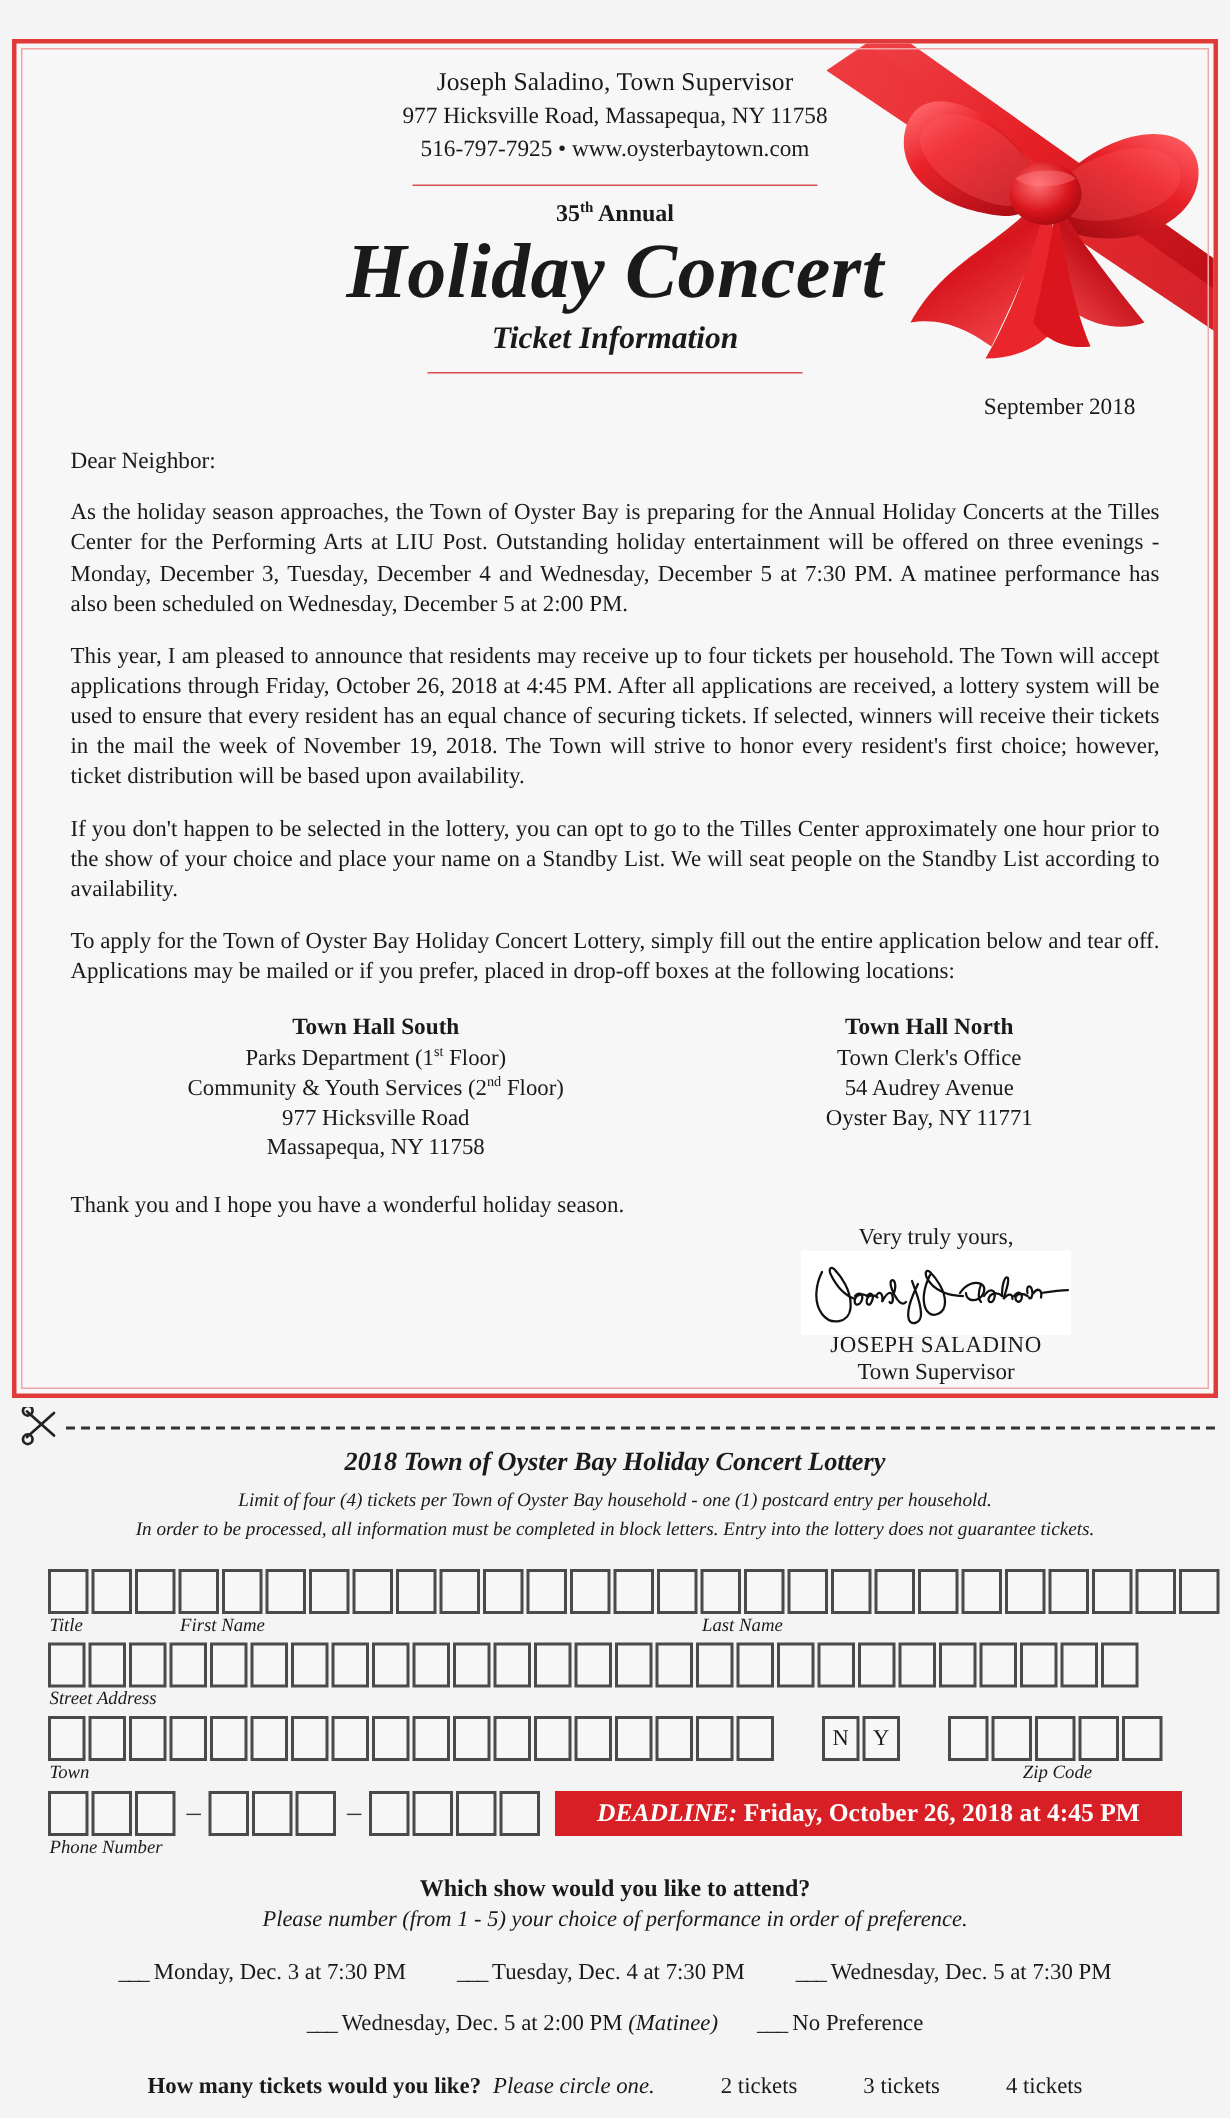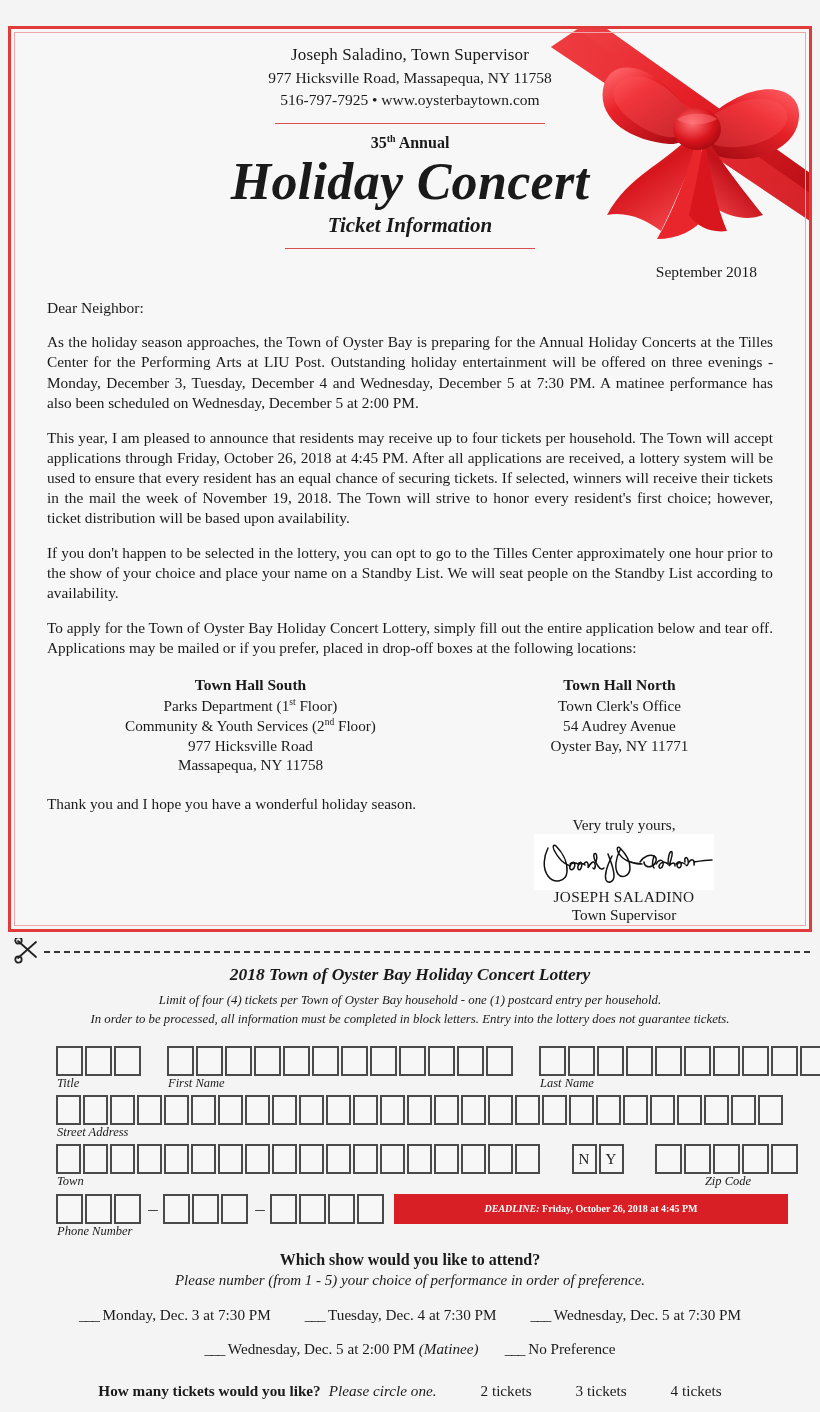--- a/index.html
+++ b/index.html
@@ -197,21 +197,21 @@
     font-size: 12.8px;
     line-height: 1.45;
   }
 
   .boxrow {
     display: flex;
     align-items: flex-start;
     margin-left: 32px;
     margin-right: 20px;
   }
-  .grp { display: flex; flex-direction: column; margin-left: 24px; }
+  .grp { display: flex; flex-direction: column; }
   .cells { display: flex; }
   .cell {
     width: 27px;
     height: 30px;
     box-sizing: border-box;
     border: 2px solid #4a4a4a;
     background: #f7f7f7;
     margin-right: 2px;
     font-size: 15px;
     line-height: 27px;
@@ -236,21 +236,21 @@
     line-height: 30px;
     color: #3a3a3a;
   }
 
   .deadline {
     background: #d81f26;
     color: #ffffff;
     height: 30px;
     line-height: 30px;
     text-align: center;
-    font-size: 10px;
+    font-size: 17px;
     font-weight: bold;
     padding: 0 14px;
     box-sizing: border-box;
     flex: 1;
     margin-left: 8px;
   }
   .deadline i { font-style: italic; }
 
   .q-head {
     text-align: center;

